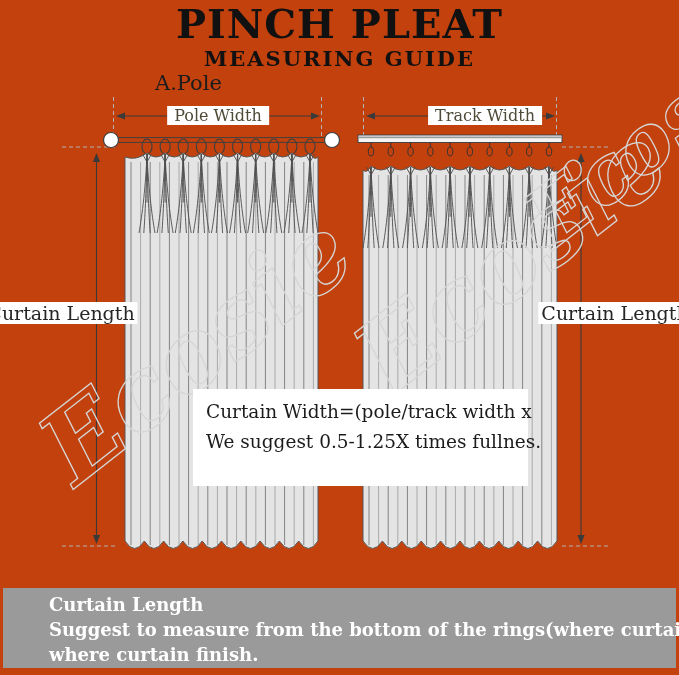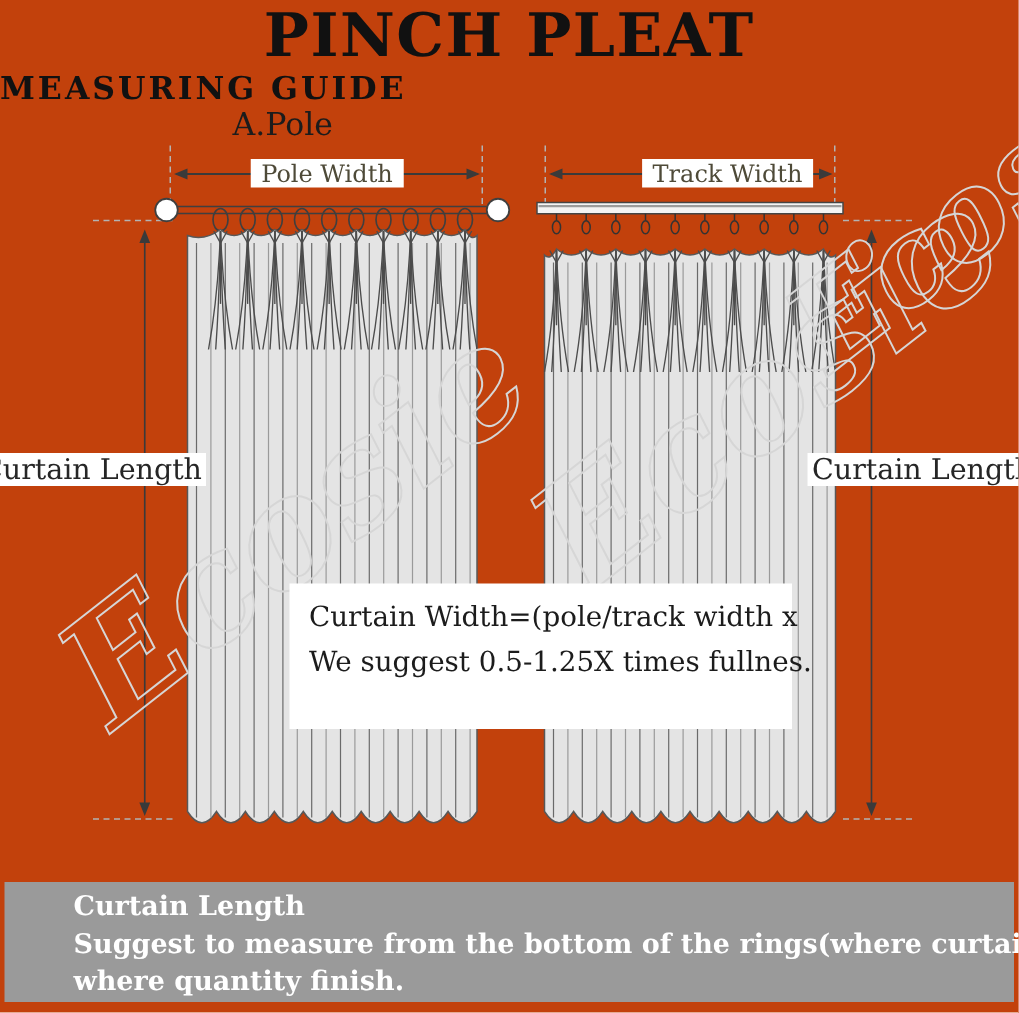--- a/index.html
+++ b/index.html
@@ -7,21 +7,21 @@
     position:relative;width:679px;height:675px;background:#c2410c;
     overflow:hidden;font-family:"DejaVu Serif","Liberation Serif",serif;padding-left:32px;
   }
   .abs{position:absolute;}
   
   #title{
     top:0px;left:0;width:679px;text-align:center;
     font-size:40px;font-weight:bold;letter-spacing:1px;color:#111;z-index:4;
   }
   #subtitle{
-    top:46px;left:0;width:679px;
+    top:46px;left:0;width:679px;text-align:center;
     font-size:21px;font-weight:bold;letter-spacing:2px;color:#111;z-index:4;
   }
   .section-label{
     font-size:21px;color:#1c1c1c;z-index:4;margin-left:32px;
   }
   #a-label{top:71px;left:123px;}
   #b-label{top:71px;left:376px;}
   .width-label{
     top:106px;transform:translateX(-50%);
     font-size:16px;color:#4e4a38;background:#ffffff;padding:0 7px;
@@ -305,16 +305,16 @@
   <div id="curtain-length-right" class="abs length-label">Curtain Length</div>
 
   <div id="formula-box" class="abs">
     <div class="formula-line">Curtain Width=(pole/track width x</div>
     <div class="formula-line">We suggest 0.5-1.25X times fullnes.</div>
   </div>
 
   <div id="footer-box" class="abs" style="background: rgb(154, 154, 154);">
     <div class="footer-line">Curtain Length</div>
     <div class="footer-line">Suggest to measure from the bottom of the rings(where curtain hooks attached) to</div>
-    <div class="footer-line">where quantity finish.</div>
+    <div class="footer-line">where curtain finish.</div>
   </div>
 
 </div>
 
 </body></html>

